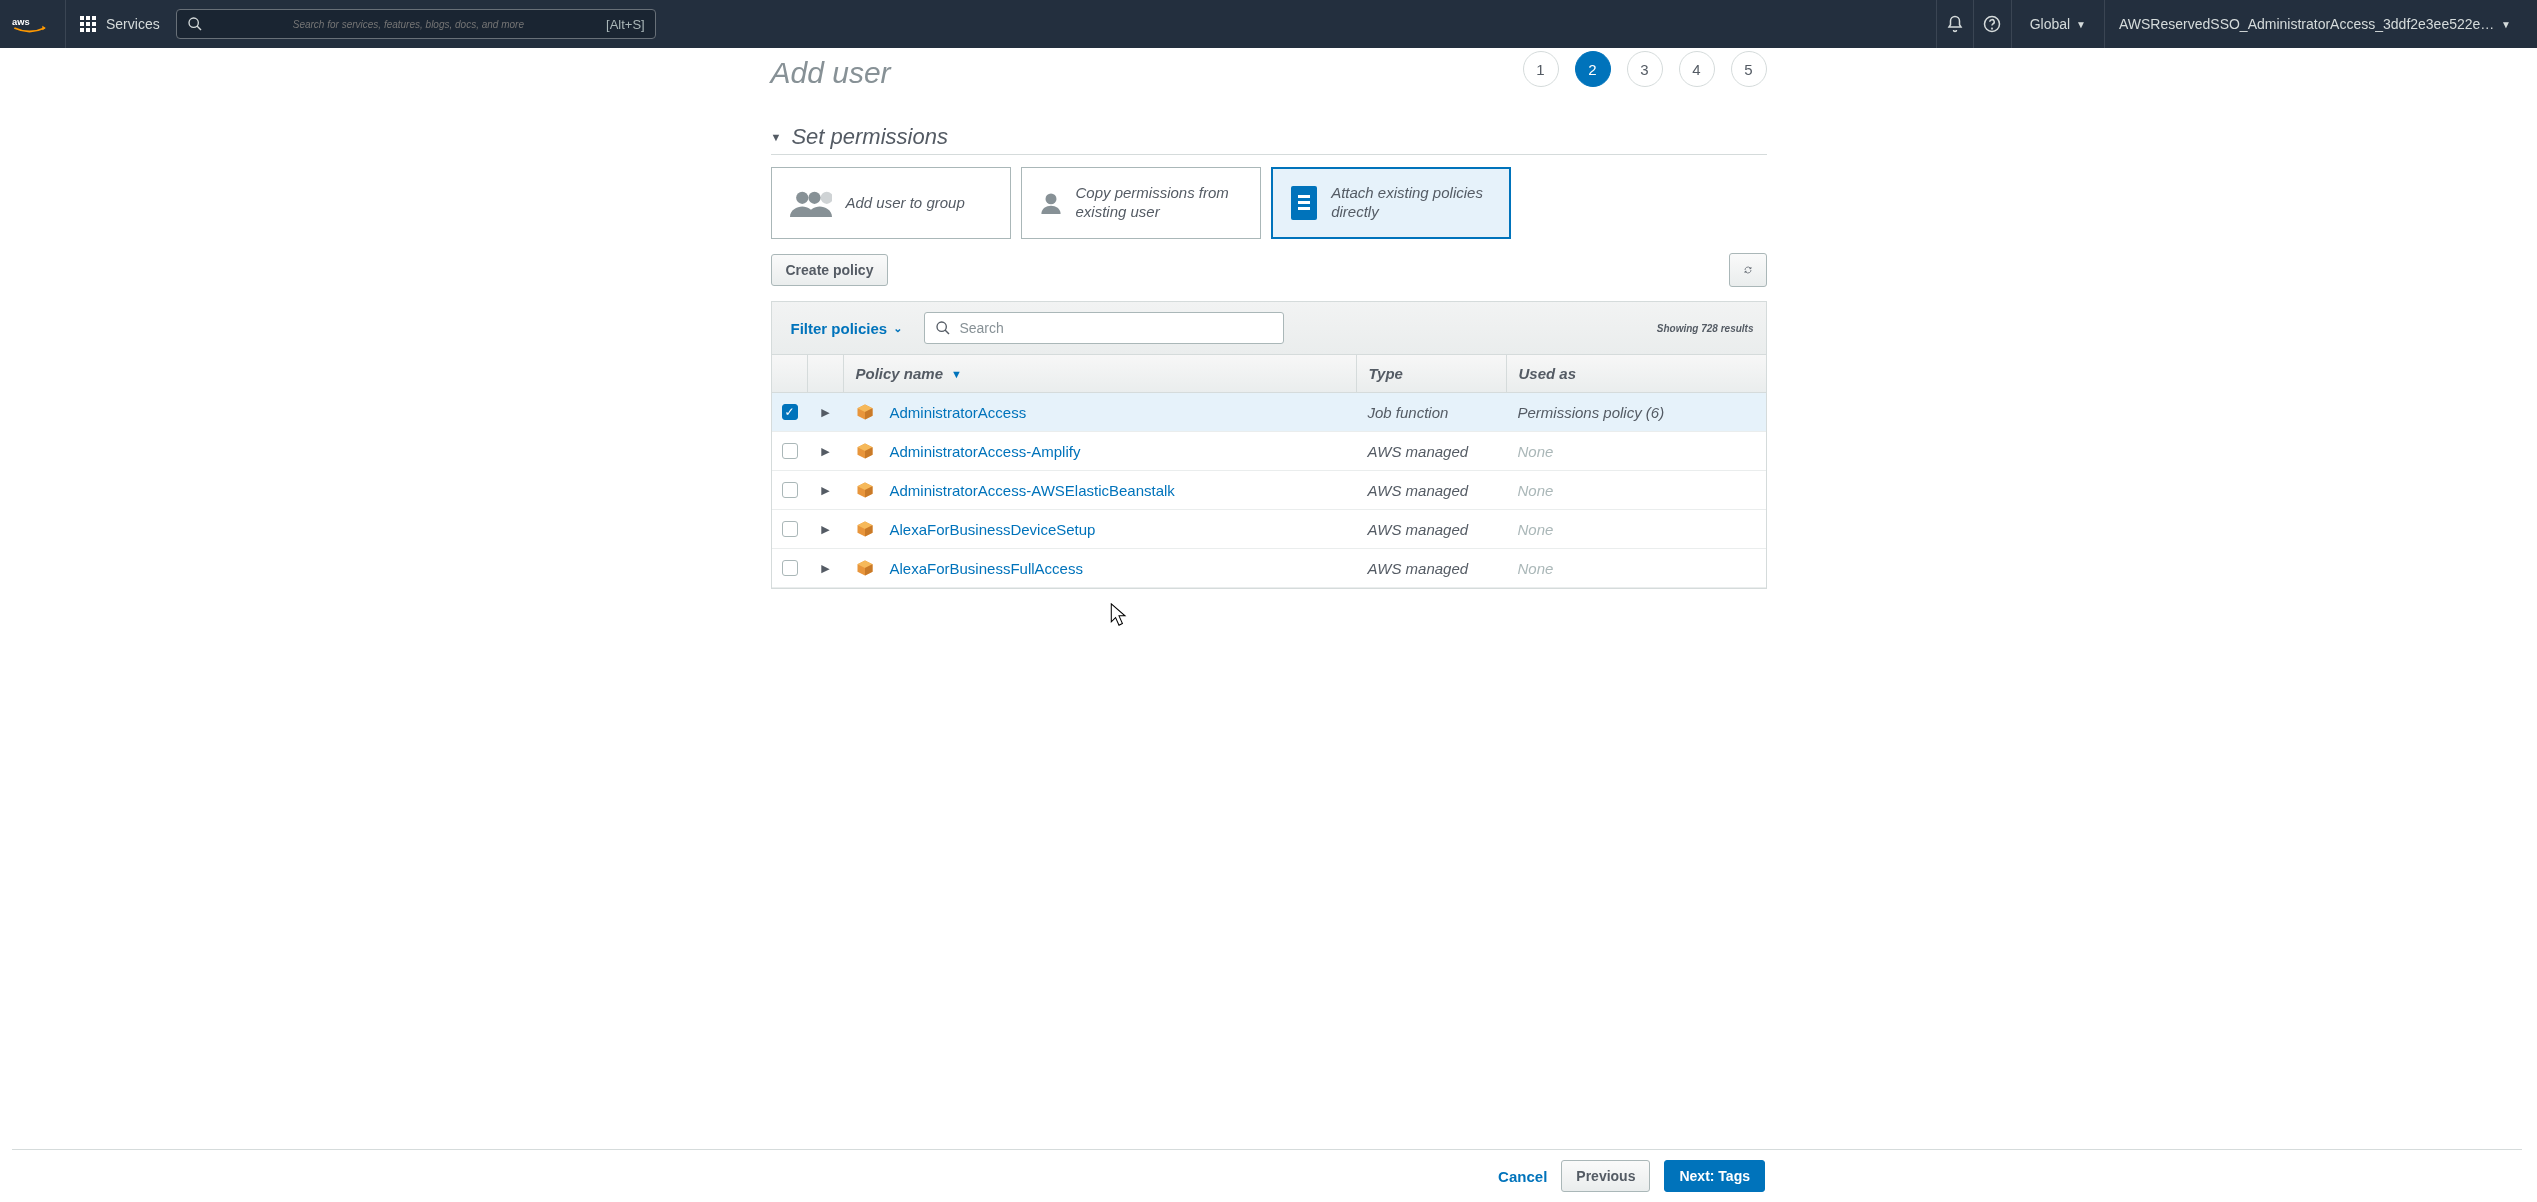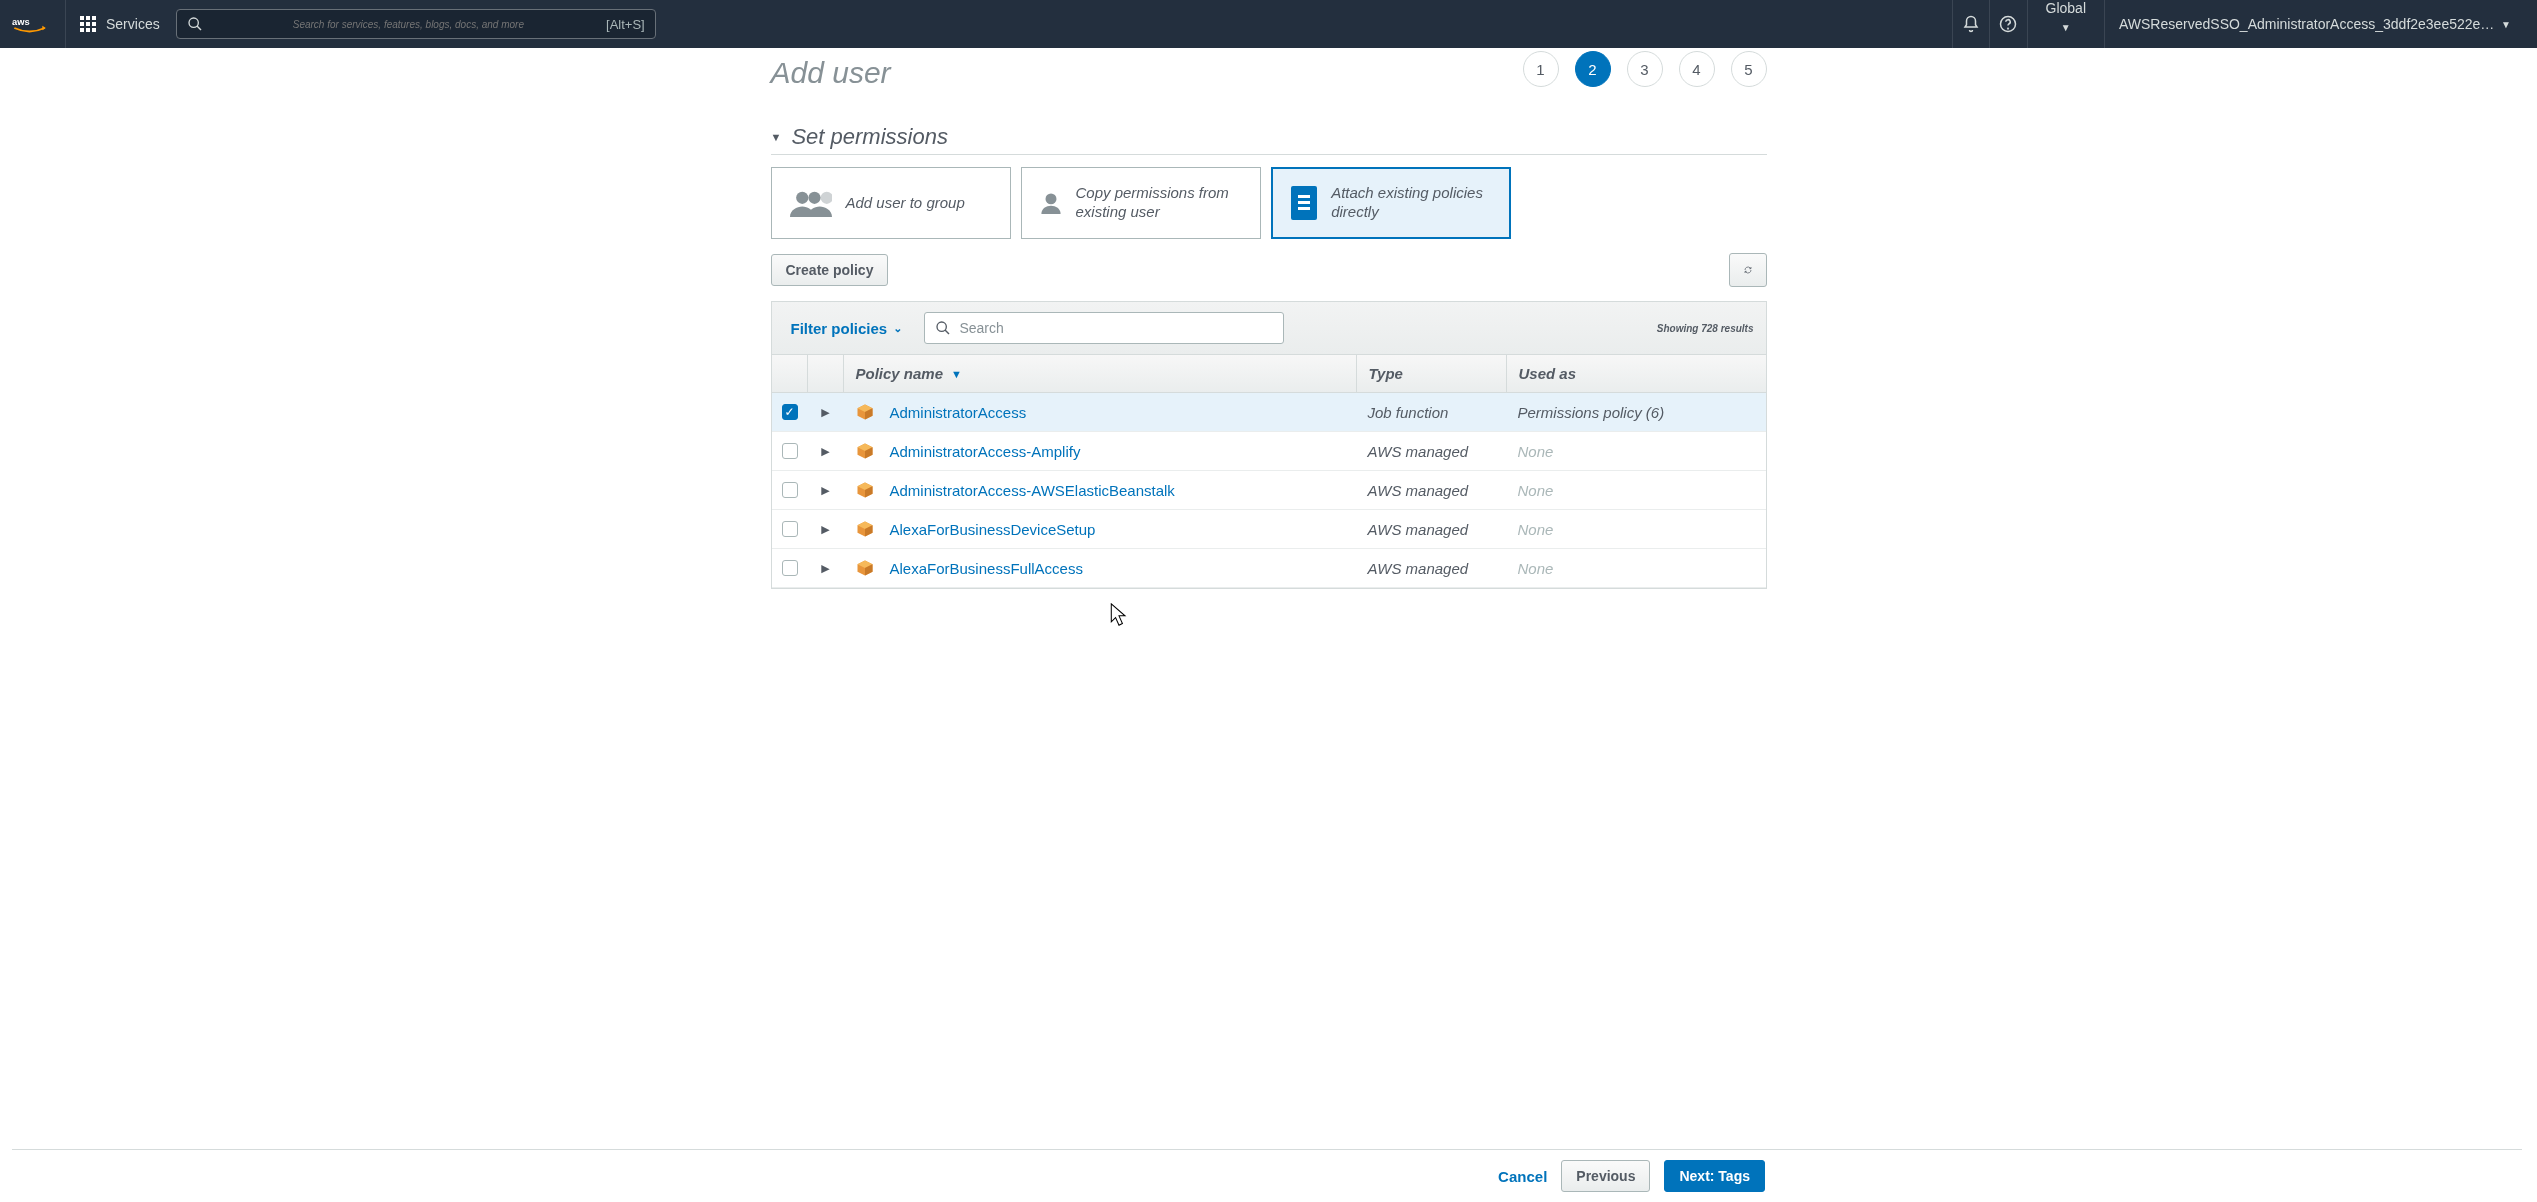--- a/index.html
+++ b/index.html
@@ -11,21 +11,21 @@
   .topnav .logo svg { height:21px; }
   .topnav .services-grp { display:flex; align-items:center; gap:10px; padding-left:6px; cursor:pointer;}
   .waffle { width:16px; height:16px; display:grid; grid-template-columns:repeat(3,4px); grid-template-rows:repeat(3,4px); gap:2px;}
   .waffle span{ background:#fff; width:4px;height:4px;}
   .searchbox { margin-left:16px; display:flex; align-items:center; background:#1a2532; border:1px solid #687078; border-radius:4px; height:30px; width:480px; padding:0 10px; color:#aab7b8;}
   .searchbox input { background:transparent; border:0; outline:0; color:#d5dbdb; font-style:italic; font-size:10px; flex:1; margin-left:8px;text-align:center;}
   .searchbox .shortcut { font-size:13px; color:#aab7b8;}
   .topnav .spacer{ flex:1;}
   .topnav .navicon{ width:38px; display:flex; align-items:center; justify-content:center; height:100%; border-left:1px solid #3a4553; border-right:1px solid #3a4553; cursor:pointer;}
   .topnav .navicon + .navicon{ border-left:0;}
-  .topnav .region{ padding:0 18px; display:flex; align-items:center; gap:6px; border-right:1px solid #3a4553; height:100%; cursor:pointer;flex-direction:column;}
+  .topnav .region{ padding:0 18px; display:flex; align-items:center; gap:6px; border-right:1px solid #3a4553; height:100%; cursor:pointer;}
   .topnav .acct { padding:0 14px; display:flex; align-items:center; gap:6px; cursor:pointer; max-width:420px;}
   .topnav .caret{ font-size:10px;}
 
   
   .page { position:absolute; top:40px; bottom:0; left:0; right:0; overflow-y:scroll; }
   .content { max-width: 996px; margin: 0 auto; padding: 8px 0 80px; }
 
   h1.title { font-size:30px; font-weight:400; color:#879196; font-style:italic; margin-top:8px;}
   .header-row{ display:flex; align-items:center; justify-content:space-between;}
 

